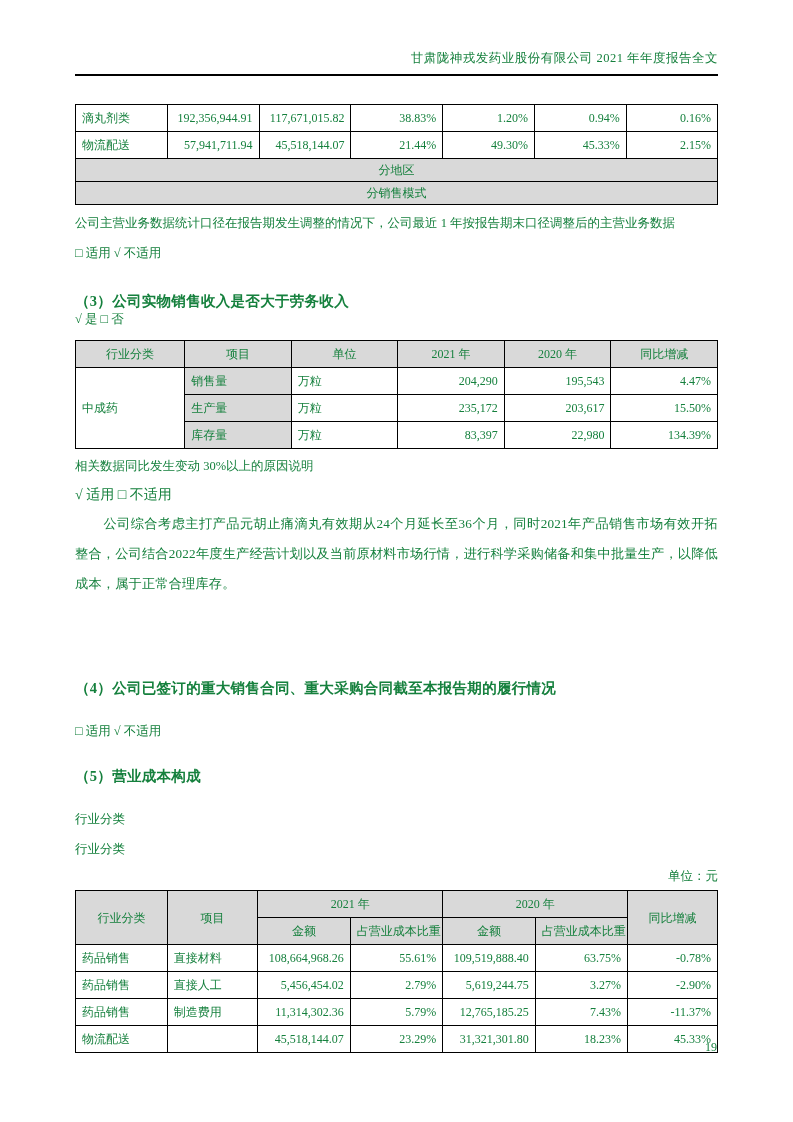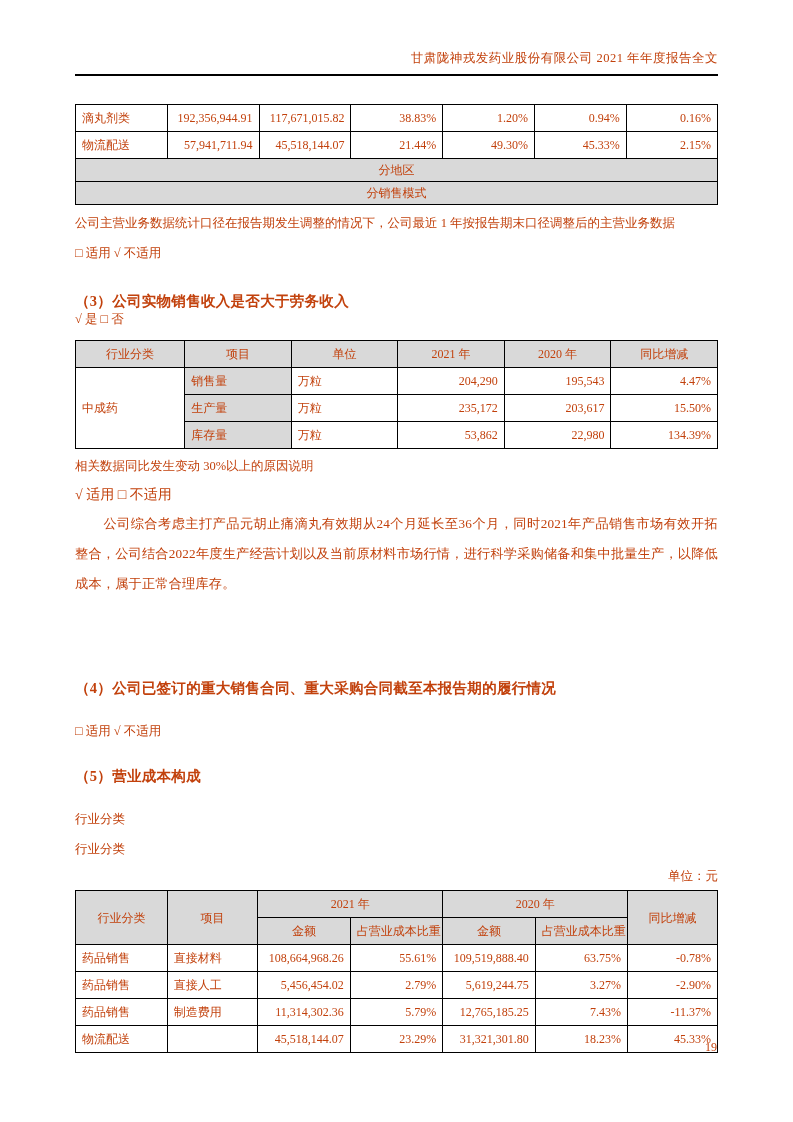--- a/index.html
+++ b/index.html
@@ -3,21 +3,21 @@
 <meta charset="utf-8">
 <style>
   * { margin:0; padding:0; box-sizing:border-box; }
   html,body { background:#ffffff; }
   .page {
     width:793px; height:1122px;
     margin:0 auto;
     background:#ffffff;
     padding:50px 75px 0 75px;
     font-family:"Liberation Serif","DejaVu Serif",serif;
-    color:#c2410c;
+    color:#15803d;
     position:relative;
     overflow:hidden;
   }
   .doc-header {
     text-align:right;
     font-size:12.5px;
     letter-spacing:0.5px;
     padding-bottom:7px;
     border-bottom:2px solid #000;
   }
@@ -158,21 +158,21 @@
       <tr>
         <td class="txt shade">生产量</td>
         <td class="txt">万粒</td>
         <td class="num">235,172</td>
         <td class="num">203,617</td>
         <td class="num">15.50%</td>
       </tr>
       <tr>
         <td class="txt shade">库存量</td>
         <td class="txt">万粒</td>
-        <td class="num">53,862</td>
+        <td class="num">83,397</td>
         <td class="num">22,980</td>
         <td class="num">134.39%</td>
       </tr>
     </tbody>
   </table>
 
   <p class="note2">相关数据同比发生变动 30%以上的原因说明</p>
   <p class="check2">√ 适用 □ 不适用</p>
   <p class="para">公司综合考虑主打产品元胡止痛滴丸有效期从24个月延长至36个月，同时2021年产品销售市场有效开拓整合，公司结合2022年度生产经营计划以及当前原材料市场行情，进行科学采购储备和集中批量生产，以降低成本，属于正常合理库存。</p>
 

